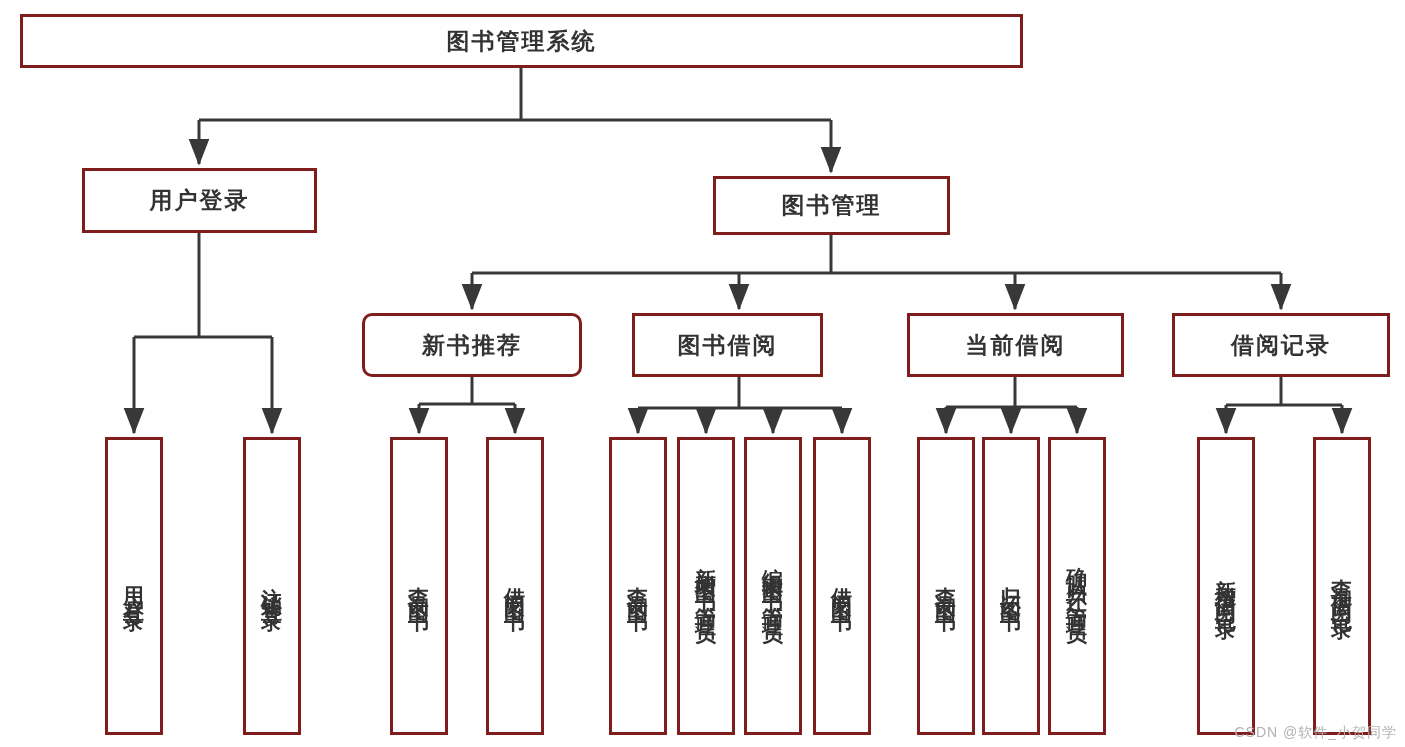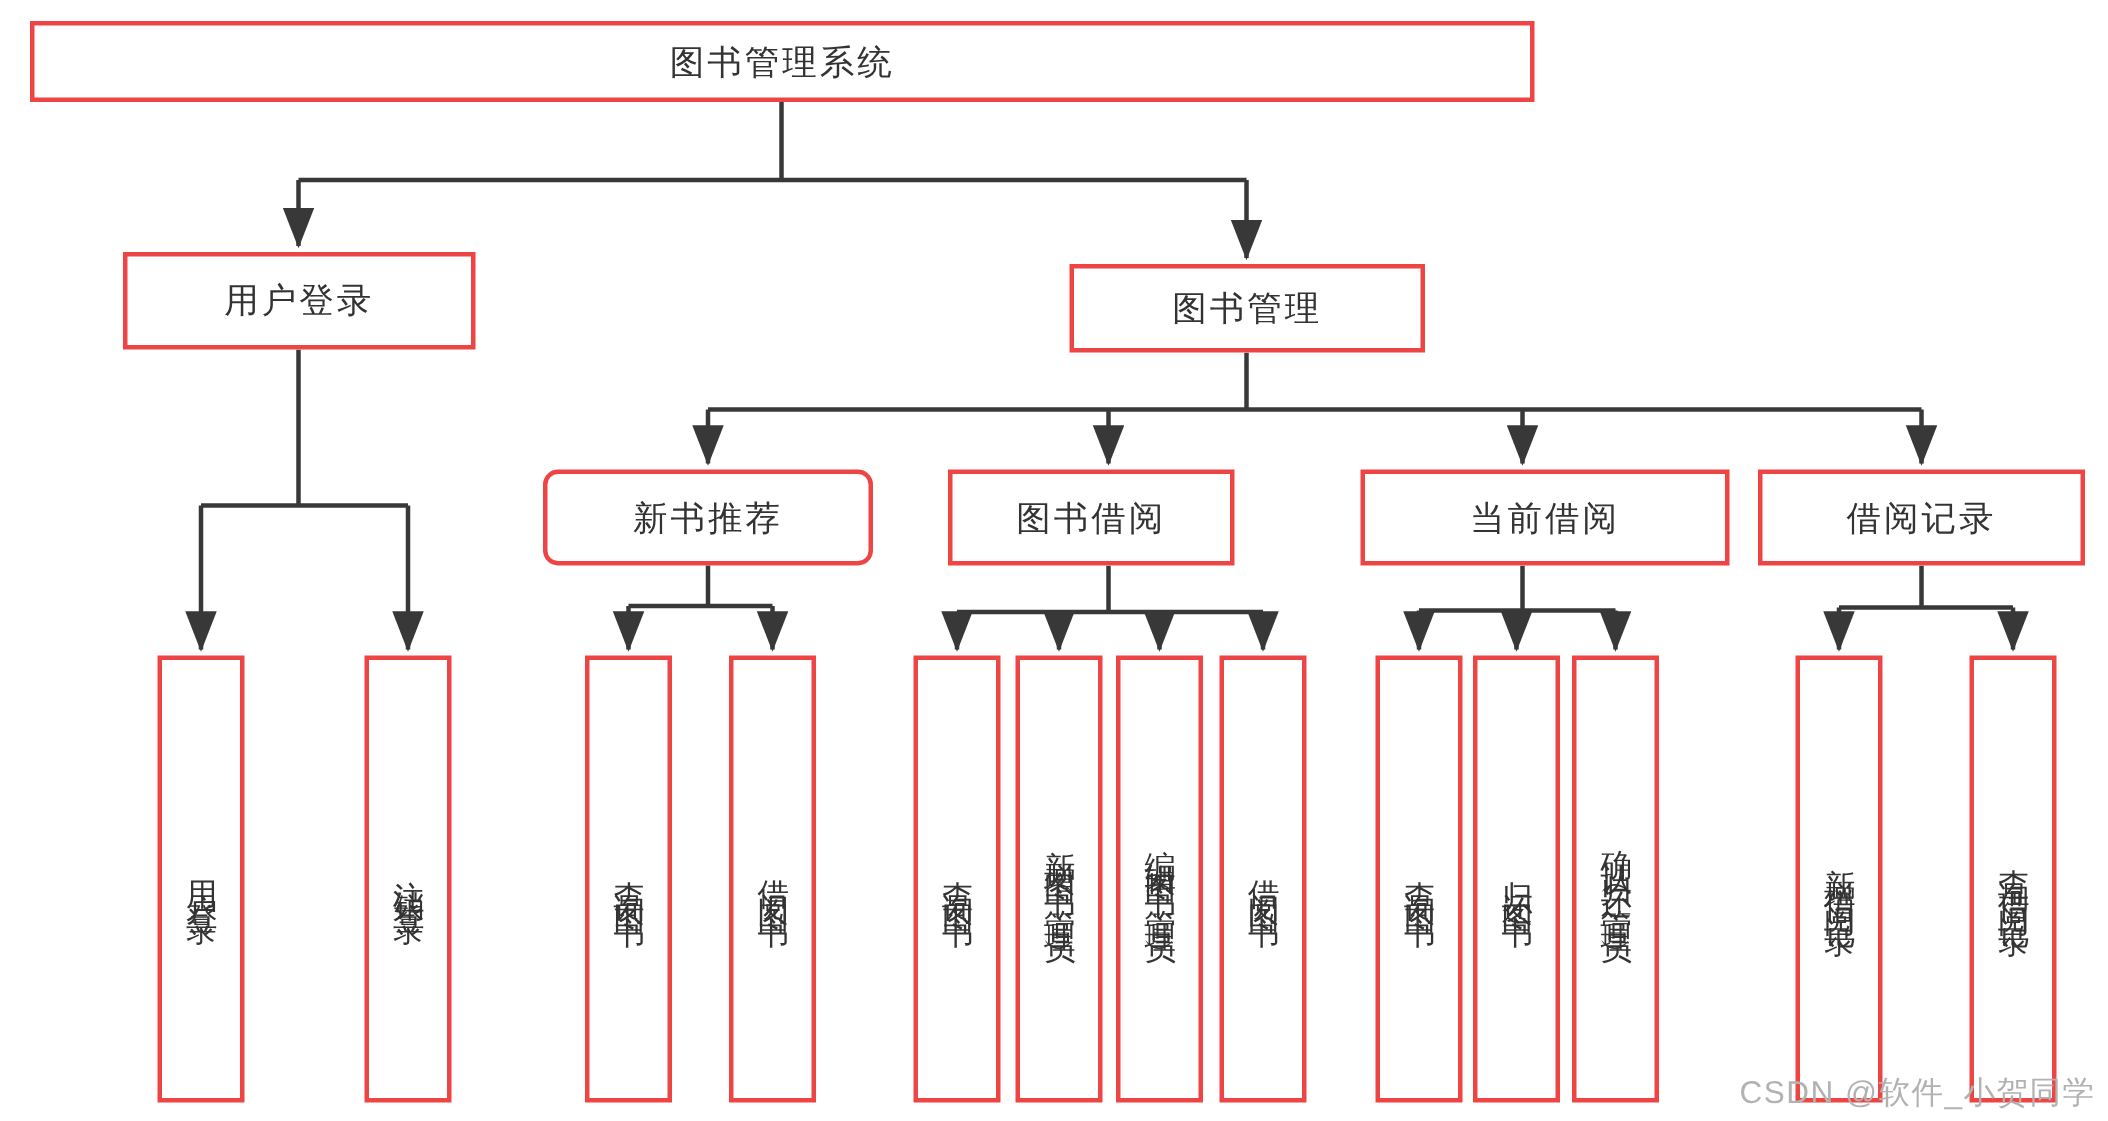--- a/index.html
+++ b/index.html
@@ -9,38 +9,39 @@
     background:#ffffff;
     font-family:"Liberation Sans","DejaVu Sans",sans-serif;
     overflow:hidden;
   }
   .wires{position:absolute;left:0;top:0;z-index:1;}
   .wire{stroke:#383838;stroke-width:3;fill:none;}
   .node{
     position:absolute;
     box-sizing:border-box;
     background:#ffffff;
-    border:3px solid #ef4444;
+    border:3px solid #7f1d1d;
     display:flex;align-items:center;justify-content:center;
     color:#333333;
     z-index:2;
+    font-weight:bold;
   }
   .hlabel{
     font-size:23px;
     letter-spacing:2px;
     white-space:nowrap;
     line-height:1;
   }
   .root{left:20px;top:14px;width:1003px;height:54px;}
   .n-user-login{left:82px;top:168px;width:235px;height:65px;}
   .n-book-mgmt{left:713px;top:176px;width:237px;height:59px;}
   .lvl3{top:313px;height:64px;}
   .n-newbook{left:362px;width:220px;border-radius:10px;}
   .n-borrowing{left:632px;width:191px;}
-  .n-current{left:907px;width:246px;}
+  .n-current{left:907px;width:217px;}
   .n-records{left:1172px;width:218px;}
   .leaf{
     top:437px;height:298px;width:58px;
   }
   .vlabel{
     writing-mode:vertical-rl;
     text-orientation:mixed;
     font-size:21px;
     line-height:1;
     letter-spacing:8px;
@@ -49,21 +50,21 @@
   .leaf-l1{left:105px;}  .leaf-l2{left:243px;}
   .leaf-n1{left:390px;}  .leaf-n2{left:486px;}
   .leaf-b1{left:609px;}  .leaf-b2{left:677px;}
   .leaf-b3{left:744px;}  .leaf-b4{left:813px;}
   .leaf-c1{left:917px;}  .leaf-c2{left:982px;}
   .leaf-c3{left:1048px;}
   .leaf-r1{left:1197px;} .leaf-r2{left:1313px;}
   .watermark{
     position:absolute;
     right:8px;bottom:5px;
-    font-size:21px;
+    font-size:14px;
     color:#b2b2b2;
     letter-spacing:1px;
     z-index:5;
     white-space:nowrap;
   }
 </style>
 </head>
 <body>
 
 <div class="canvas">

